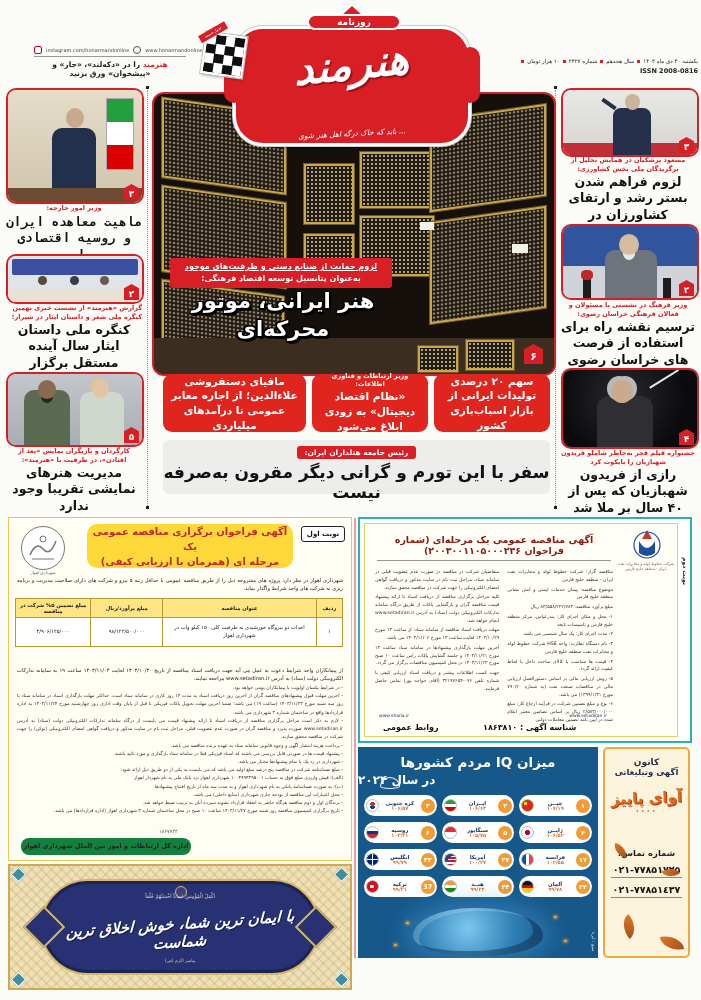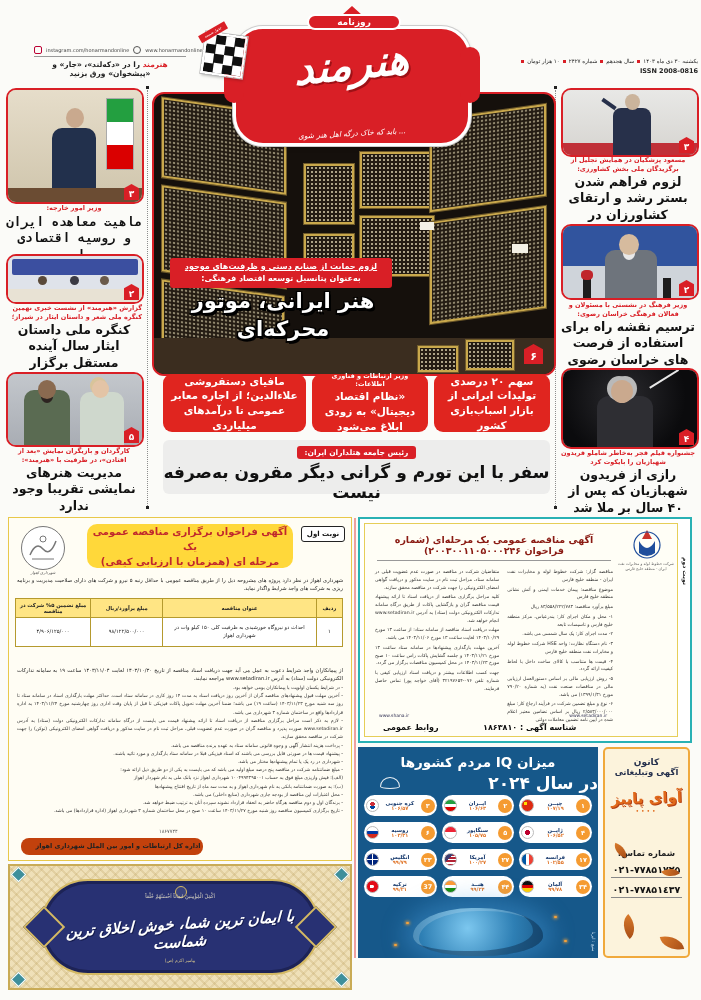--- a/index.html
+++ b/index.html
@@ -60,41 +60,41 @@
   [data-name="municipal-title"]{position:absolute;left:78px;top:6px;width:206px;height:44px;background:#ffd83a;border-radius:10px;color:#c0272d;font-size:10px;font-weight:800;text-align:center;display:flex;flex-direction:column;justify-content:center;line-height:1.5;}
   [data-name="municipal-round-badge"]{position:absolute;right:6px;top:8px;width:42px;height:14px;background:#fff;border:1.5px solid #222;border-radius:3px;font-size:7px;font-weight:bold;text-align:center;line-height:14px;color:#111;}
   [data-name="municipal-intro"]{position:absolute;left:8px;right:8px;top:58px;font-size:5.2px;line-height:1.6;text-align:justify;}
   .mtable{position:absolute;left:8px;right:8px;top:80px;width:328px;border-collapse:collapse;font-size:5.2px;}
   .mtable th{background:#ffe584;border:0.5px solid #b59a2e;font-weight:bold;padding:3px 2px;}
   .mtable td{background:#fff;border:0.5px solid #b59a2e;padding:6px 2px;text-align:center;line-height:1.5;}
   [data-name="municipal-notice"]{position:absolute;left:8px;right:8px;top:148px;font-size:5.2px;line-height:1.6;text-align:justify;}
   [data-name="municipal-terms"]{position:absolute;left:8px;right:8px;top:166px;height:150px;overflow:hidden;}
   .term{font-size:4.7px;line-height:1.75;text-align:justify;color:#333;}
   [data-name="municipal-ad-id"]{position:absolute;left:150px;bottom:26px;font-size:5px;color:#555;}
-  [data-name="municipal-footer"]{position:absolute;left:12px;bottom:5px;width:170px;height:17px;background:#c2410c;border-radius:8px;font-size:6.5px;font-weight:bold;text-align:center;line-height:17px;color:#222;padding-left:12px;}
+  [data-name="municipal-footer"]{position:absolute;left:12px;bottom:5px;width:170px;height:17px;background:#15803d;border-radius:8px;font-size:6.5px;font-weight:bold;text-align:center;line-height:17px;color:#222;}
 
   
   [data-name="nioc-ad"]{position:absolute;left:358px;top:517px;width:334px;height:226px;border:2px solid #29b1b4;background:#fff;box-sizing:border-box;}
   [data-name="nioc-inner"]{position:absolute;inset:4px 12px 4px 4px;border:1px solid #e6ce58;background:#fffef6;}
   [data-name="nioc-side-label"]{position:absolute;right:1px;top:38px;writing-mode:vertical-rl;font-size:6px;font-weight:bold;color:#222;}
   [data-name="nioc-logo"]{position:absolute;right:8px;top:5px;width:44px;height:30px;}
   [data-name="nioc-logo-caption"]{position:absolute;right:2px;top:37px;width:58px;font-size:3.8px;color:#666;text-align:center;line-height:1.4;}
   [data-name="nioc-title"]{position:absolute;right:66px;left:12px;top:10px;font-size:9.5px;font-weight:800;color:#8a1a12;text-align:center;border-bottom:1px solid #999;padding-bottom:4px;}
   [data-name="nioc-cols"]{position:absolute;top:44px;right:64px;left:10px;bottom:28px;display:flex;gap:8px;}
   [data-name="nioc-col-right"]{width:46%;}
   [data-name="nioc-col-left"]{width:54%;}
   [data-name="nioc-col-right"] p,[data-name="nioc-col-left"] p{margin:0 0 2px 0;font-size:4.7px;line-height:1.65;text-align:justify;color:#333;}
   [data-name="nioc-websites"]{position:absolute;bottom:18px;left:14px;right:70px;display:flex;justify-content:space-between;font-size:4.5px;color:#335;direction:ltr;}
   [data-name="nioc-ad-id"]{position:absolute;bottom:4px;left:118px;font-size:8px;font-weight:bold;color:#111;}
   [data-name="nioc-pr"]{position:absolute;bottom:4px;left:18px;font-size:8px;font-weight:bold;color:#111;}
 
   
   [data-name="iq-infographic"]{position:absolute;left:358px;top:747px;width:240px;height:211px;background:#16588a;overflow:hidden;}
   [data-name="iq-title-1"]{position:absolute;top:7px;left:0;right:0;text-align:center;color:#fff;font-size:13.5px;font-weight:800;}
-  [data-name="iq-title-2"]{position:absolute;top:26px;left:0;right:0;text-align:right;color:#fff;font-size:17px;font-weight:800;}
+  [data-name="iq-title-2"]{position:absolute;top:26px;left:0;right:0;text-align:left;color:#fff;font-size:12px;font-weight:800;}
   [data-name="iq-logo-icon"]{position:absolute;left:22px;top:30px;width:18px;height:10px;border:1.5px solid #fff;border-radius:50% 50% 50% 50%/80% 80% 20% 20%;opacity:.9;}
   [data-name="iq-grid"]{position:absolute;top:48px;left:6px;right:6px;display:grid;grid-template-columns:repeat(3,1fr);gap:6px 5px;direction:rtl;}
   .pill{height:21px;background:#fff;border-radius:11px;display:flex;align-items:center;justify-content:space-between;padding:0 2px;box-sizing:border-box;direction:rtl;}
   .rank{width:14px;height:14px;border-radius:50%;background:#f59b31;color:#fff;font-size:6.5px;font-weight:bold;display:flex;align-items:center;justify-content:center;flex:0 0 auto;}
   .pt{flex:1;text-align:center;line-height:1.15;}
   .pt b{display:block;font-size:5.4px;color:#14376b;}
   .pt i{display:block;font-style:normal;font-size:5px;font-weight:bold;color:#e0762a;}
   .flag{width:11px;height:11px;border-radius:50%;border:0.5px solid #bbb;flex:0 0 auto;background:#ddd;}
   .f0{background:radial-gradient(circle at 32% 32%,#ffde00 0 1.5px,transparent 1.6px),#de2910;}
   .f1{background:linear-gradient(180deg,#239f40 34%,#fff 34% 66%,#da0000 66%);}

